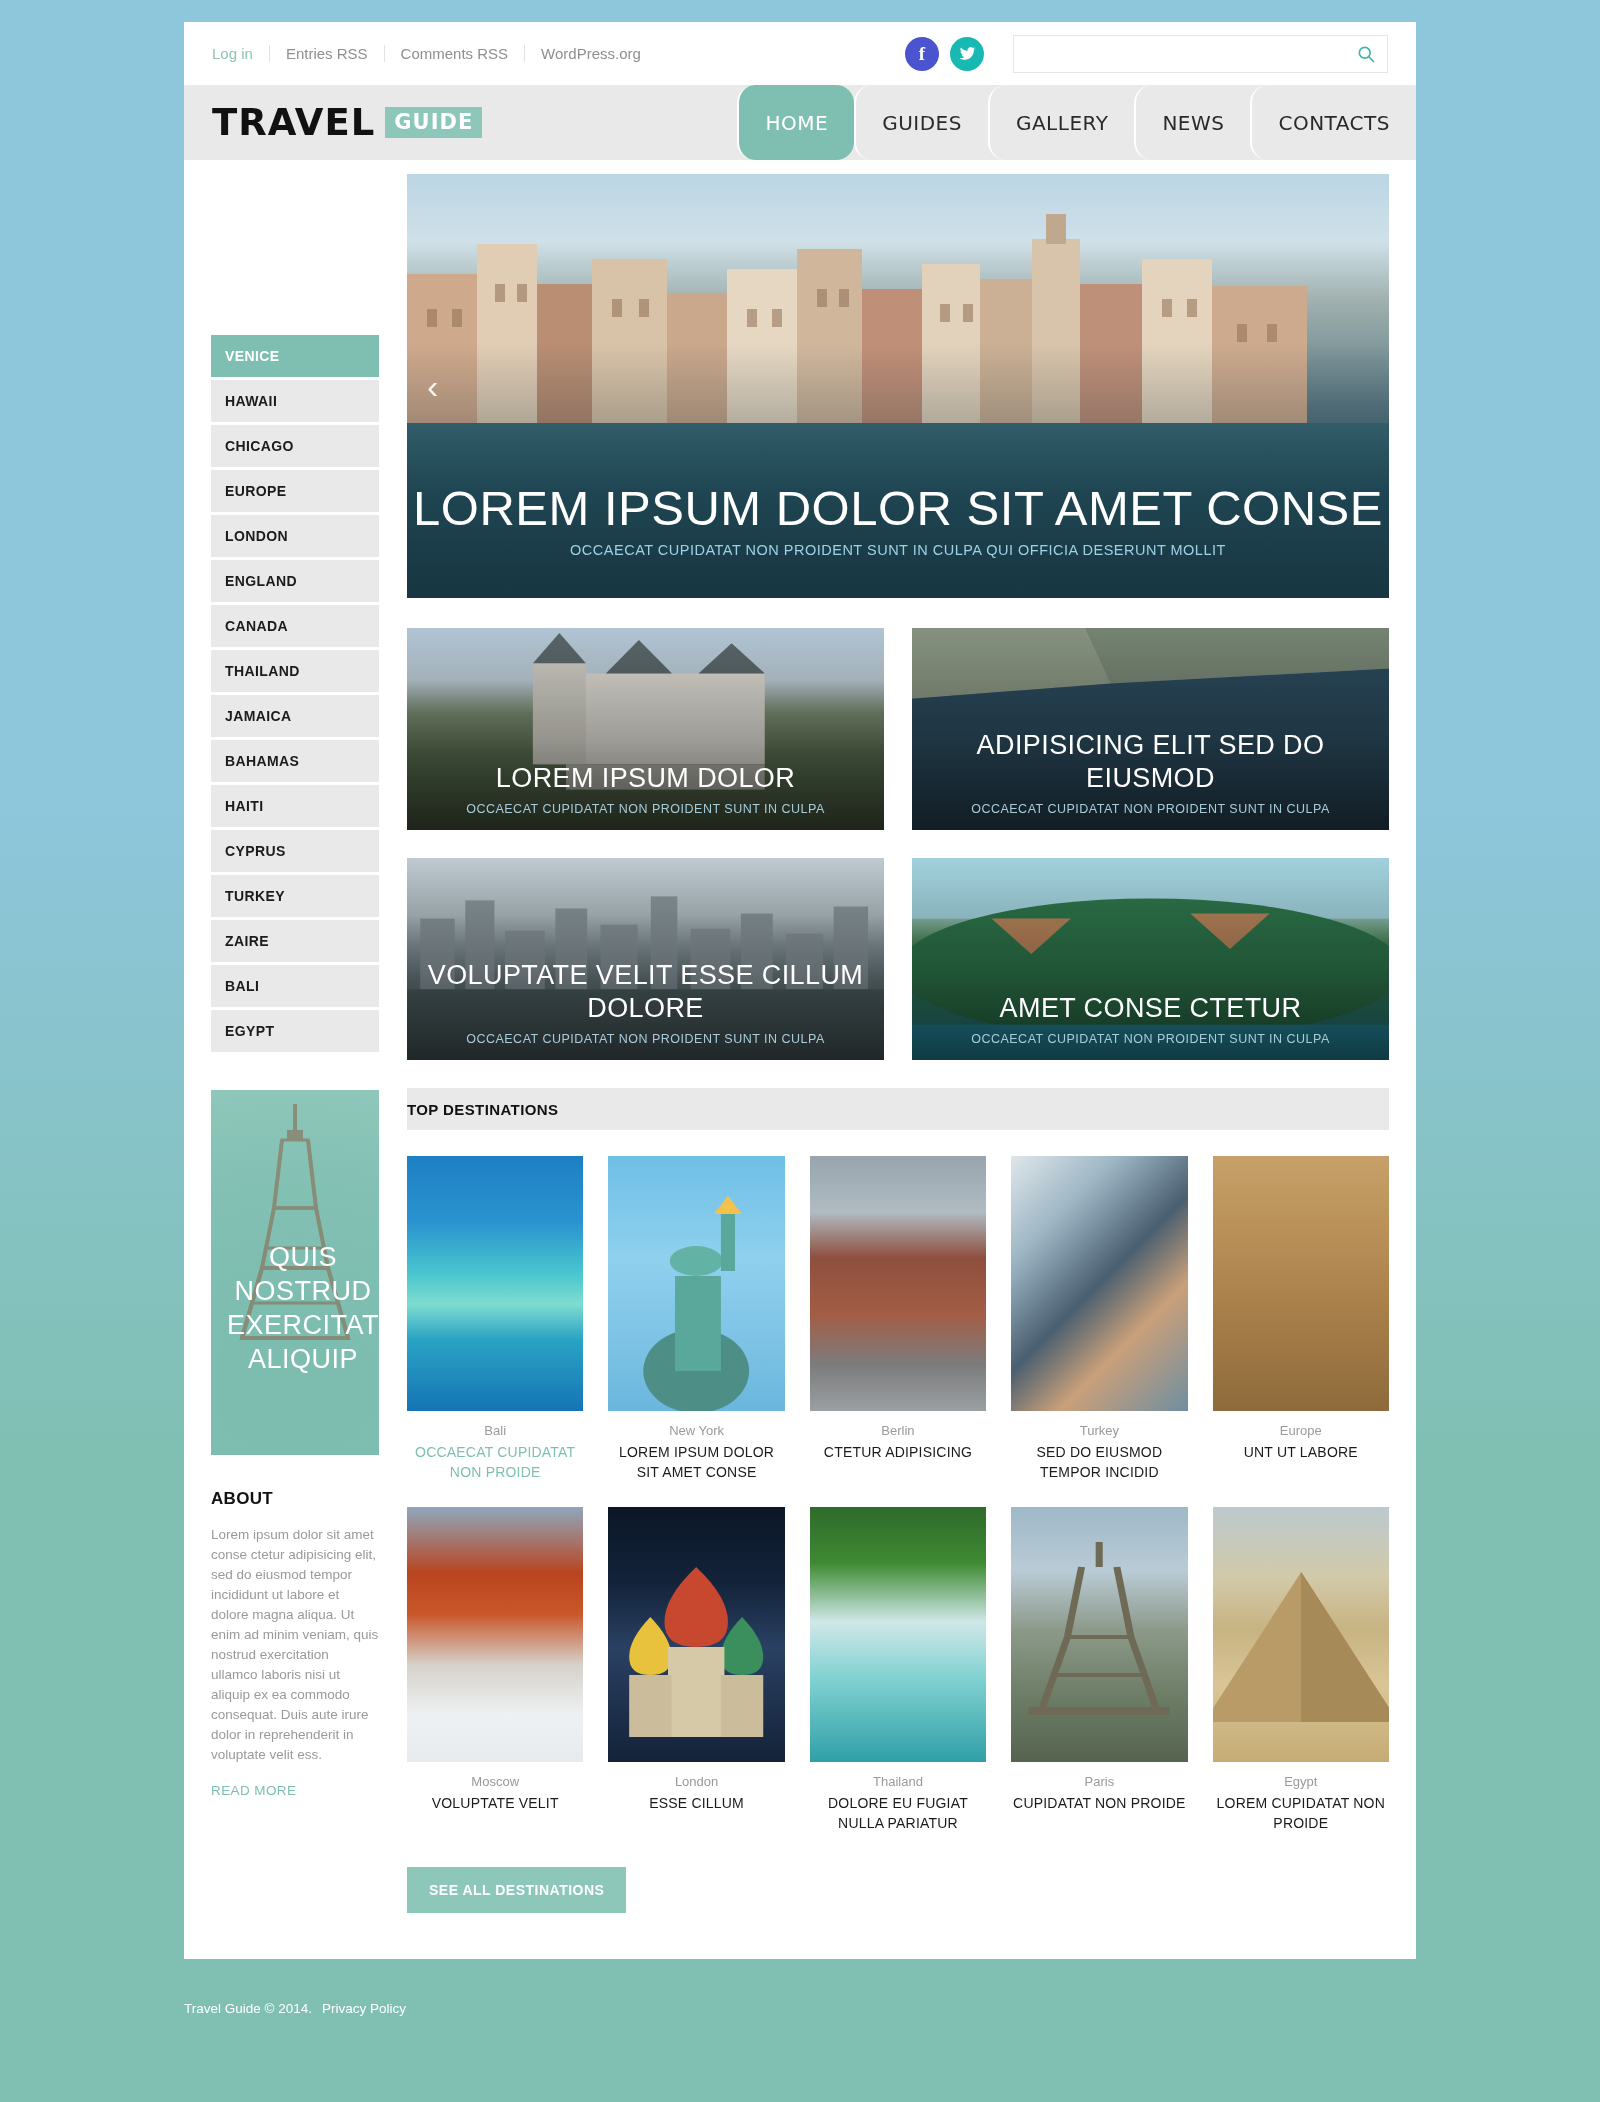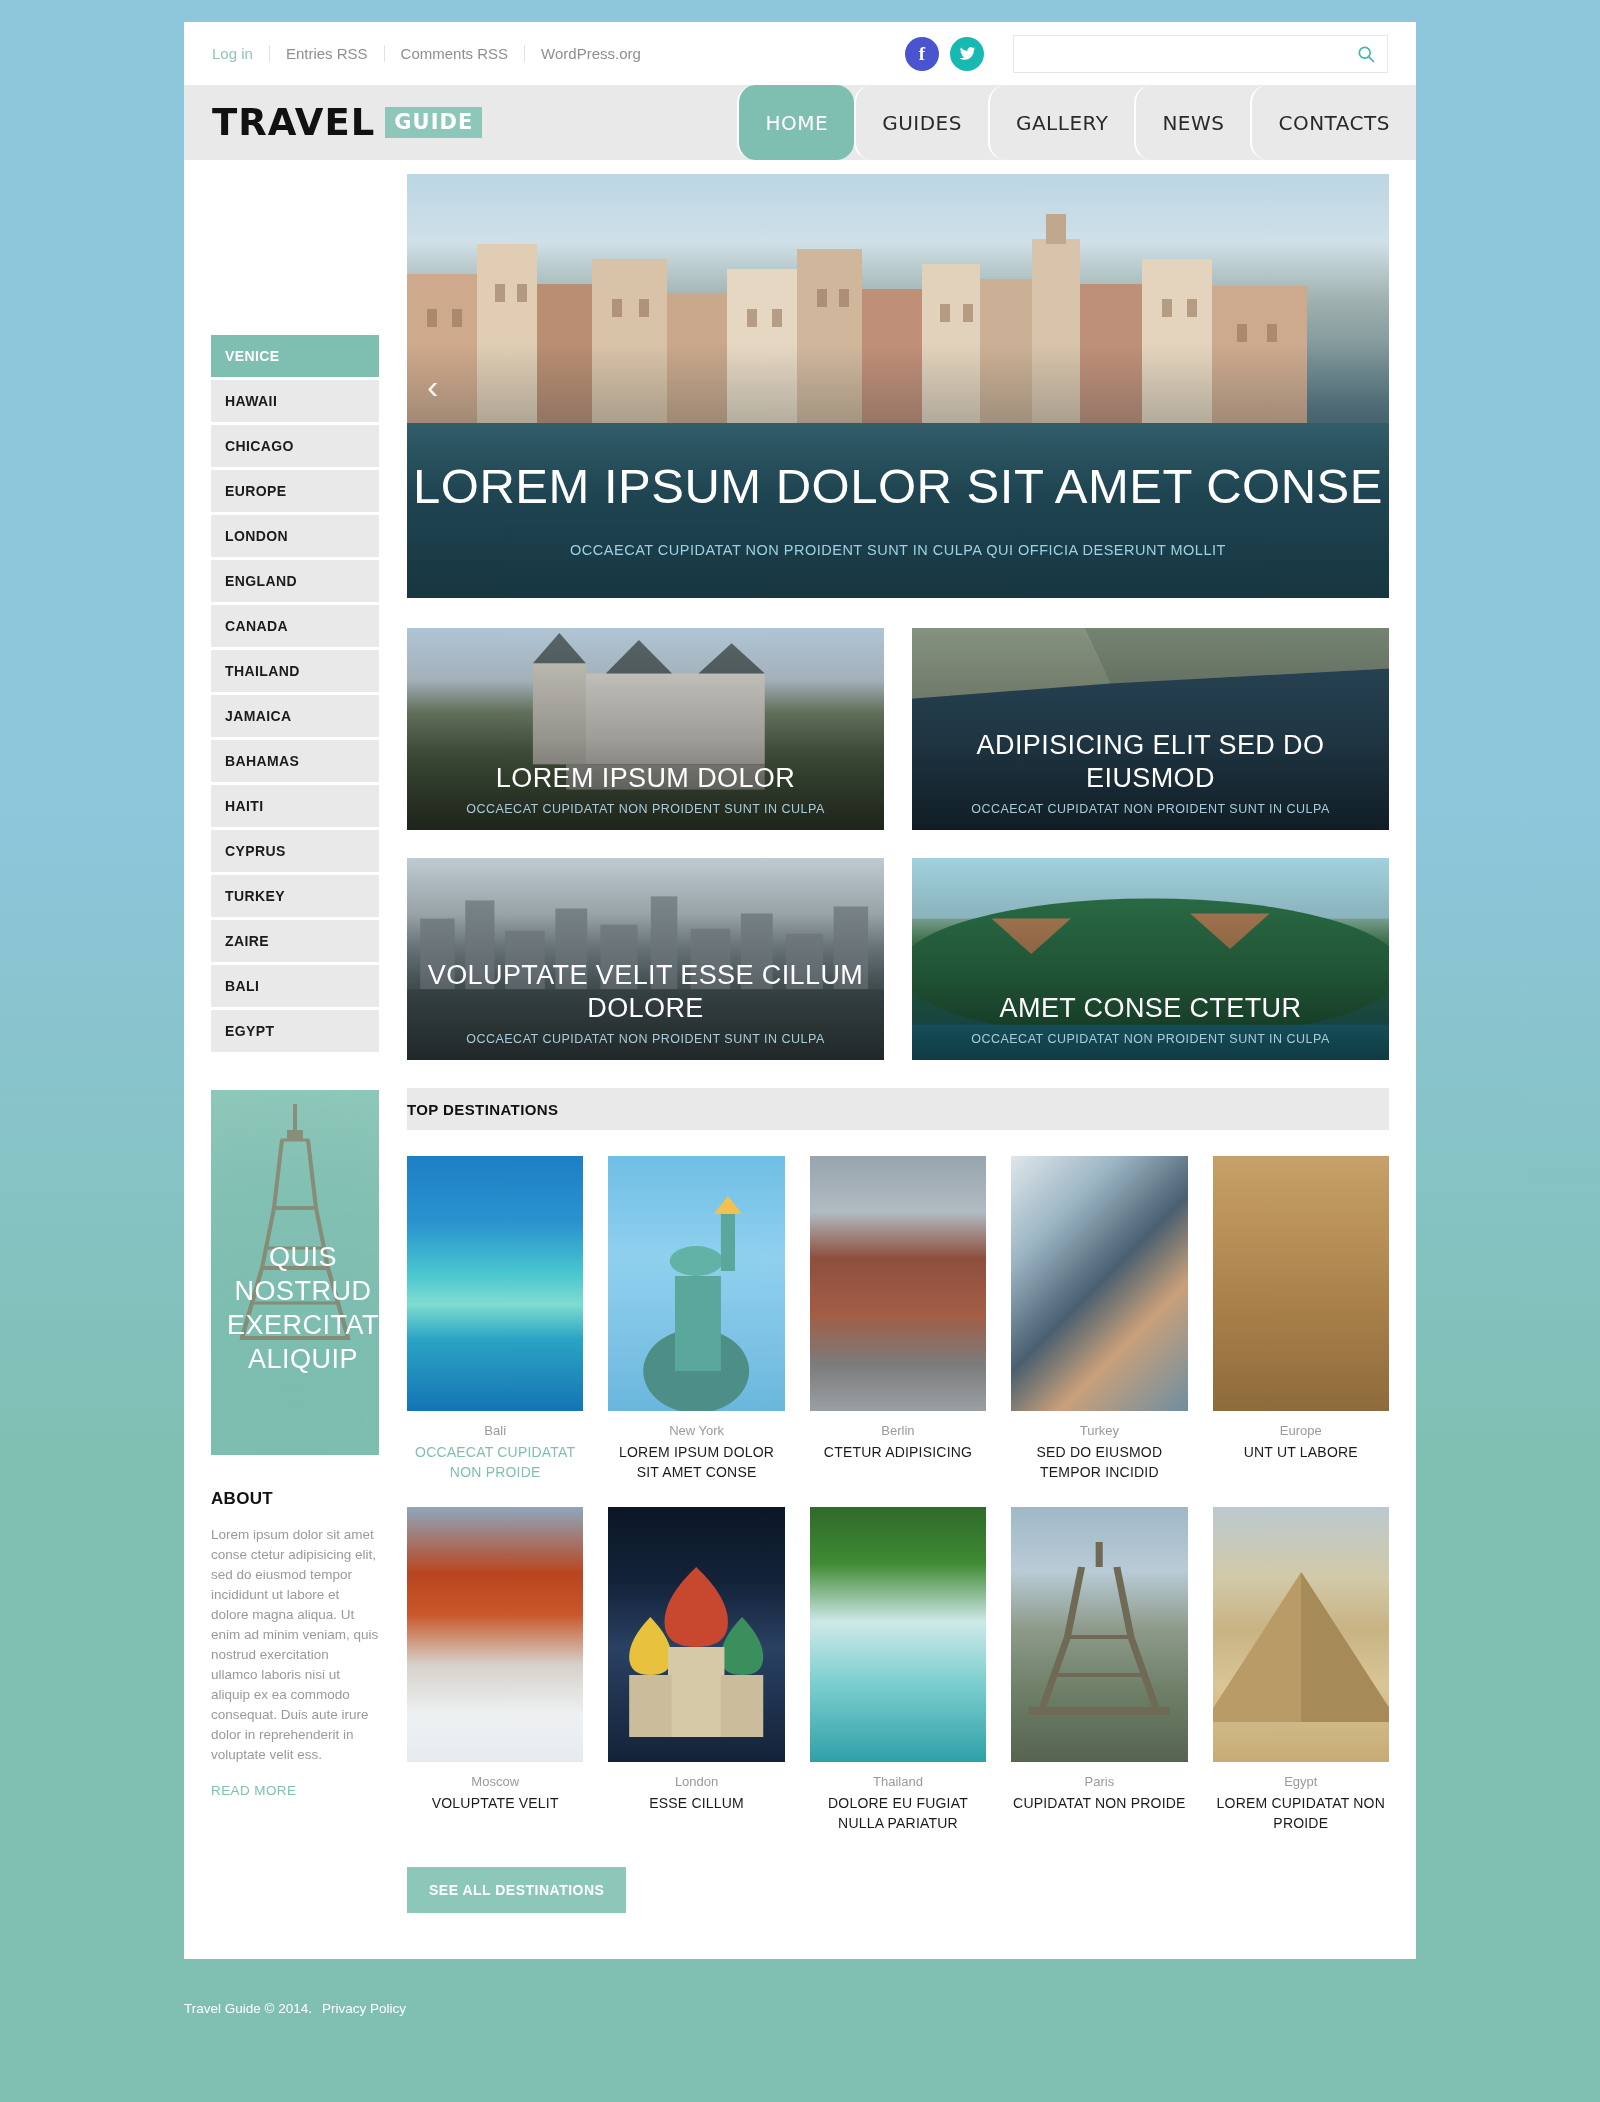--- a/index.html
+++ b/index.html
@@ -91,21 +91,21 @@
   .slider { position: relative; height: 424px; overflow: hidden; }
   .slider .sky { position:absolute; inset:0;
     background: linear-gradient(180deg,#bcd6e4 0%,#cfe0e8 16%, #9fb0ae 30%, #5d7b85 55%, #406a78 75%, #31606f 100%); }
   .slider .city { position:absolute; left:0; right:0; top:40px; height:215px; }
   .slider .water { position:absolute; left:0; right:0; bottom:0; height:175px;
      background: linear-gradient(180deg, #3d6f7c 0%, #2f6271 40%, #27545f 100%); }
   .slider .shade { position:absolute; inset:0;
      background: linear-gradient(180deg, rgba(0,0,0,0) 40%, rgba(10,30,40,.42) 75%, rgba(10,30,40,.55) 100%); }
   .slide-cap { position: absolute; left: 0; right: 0; bottom: 40px; text-align: center; }
   .slide-cap h2 { color: #fff; font-size: 49px; line-height: 56px; font-weight: 400; letter-spacing: .5px; }
-  .slide-cap p { margin-top: 28px; color: #9ed0e4; font-size: 14.5px; letter-spacing: .5px; }
+  .slide-cap p { margin-top: 6px; color: #9ed0e4; font-size: 14.5px; letter-spacing: .5px; }
   .sl-arrow { position: absolute; left: 20px; top: 50%; transform: translateY(-50%);
      color: #fff; font-size: 34px; cursor: pointer; opacity:.9; line-height: 1;}
 
   
   .tiles { display: grid; grid-template-columns: 1fr 1fr; gap: 28px; margin-top: 30px; }
   .tile { position: relative; height: 202px; overflow: hidden; }
   .tile .shade { position:absolute; inset:0;
     background: linear-gradient(180deg, rgba(0,0,0,.05) 0%, rgba(0,0,0,.30) 55%, rgba(0,0,0,.62) 100%); }
   .tile .cap { position: absolute; left: 0; right: 0; bottom: 14px; text-align: center; padding: 0 14px; }
   .tile .cap h3 { color: #fff; font-size: 27px; line-height: 33px; font-weight: 400; letter-spacing: .4px; }

